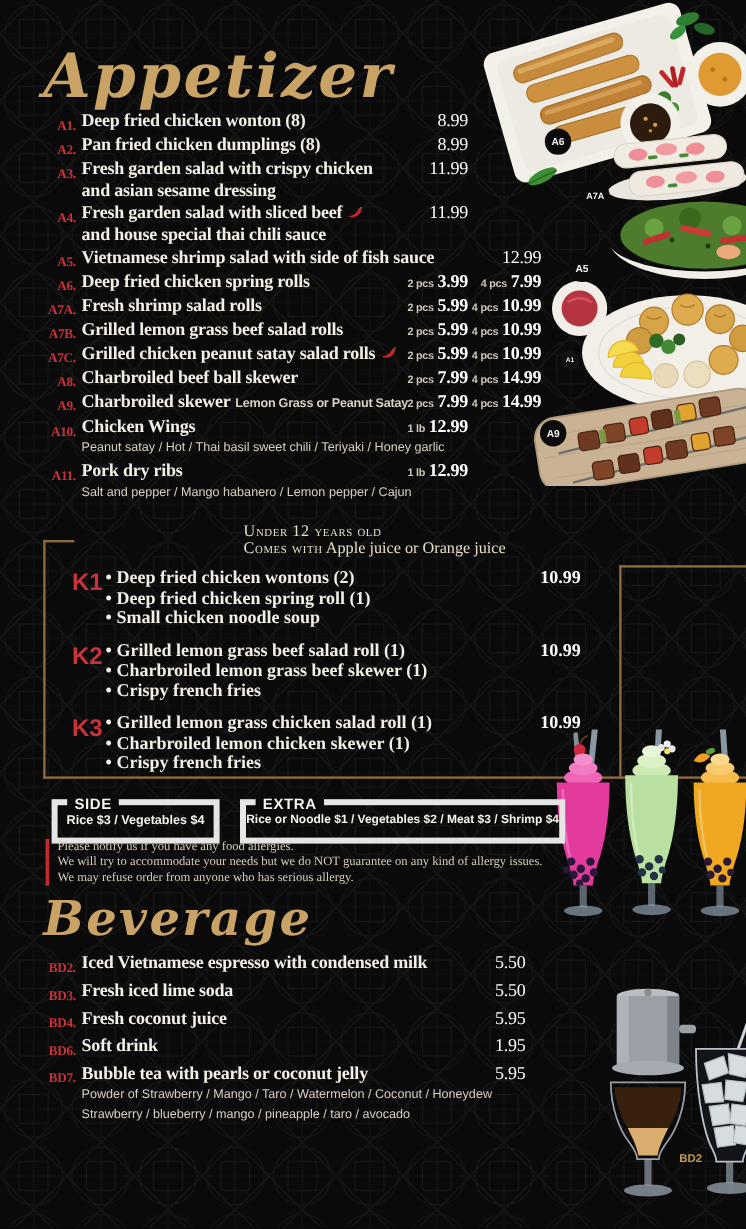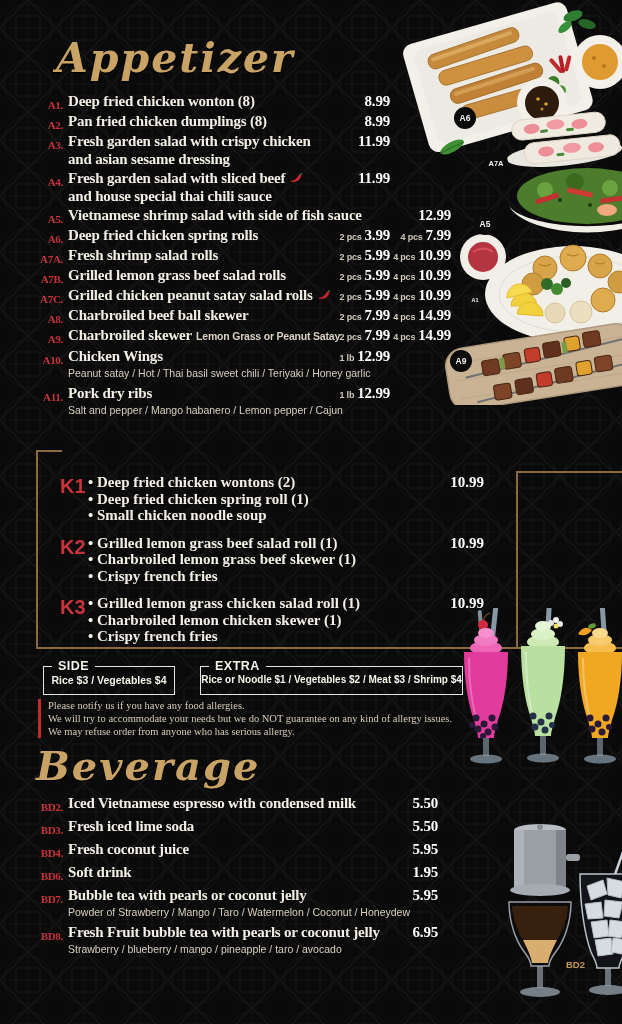--- a/index.html
+++ b/index.html
@@ -3,41 +3,41 @@
 <meta charset="utf-8">
 <style>
   html,body{margin:0;padding:0;background:#000;}
   #page{position:relative;width:622px;height:1024px;background:#0a0a0a;overflow:hidden;
         font-family:"Liberation Serif",serif;}
   
   #pattern-layer{position:absolute;inset:0;z-index:0;opacity:.75;}
   
   .script-title{position:absolute;z-index:5;font-family:"DejaVu Serif",serif;font-style:italic;
         font-weight:bold;color:#c9a265;text-shadow:0 1px 1px #000;}
-  #app-title{left:36px;top:34px;font-size:41px;letter-spacing:2px;margin-left:20px;}
+  #app-title{left:36px;top:34px;font-size:51px;letter-spacing:2px;}
   #kids-title{left:56px;top:424px;font-size:37px;letter-spacing:1px;}
   #bev-title{left:36px;top:742px;font-size:40px;letter-spacing:2px;}
   
   #kids-sub{position:absolute;left:203px;top:436px;z-index:5;color:#e8dec6;line-height:13px;}
   #kids-sub .sc{font-variant:small-caps;letter-spacing:.5px;}
   #kids-sub .l1{font-size:13.5px;}
   #kids-sub .l2{font-size:13.5px;margin-top:1px;}
   
   .list{position:absolute;z-index:4;}
   #app-list{left:38px;top:92px;width:414px;}
   #bev-list{left:38px;top:794px;width:400px;}
   #kids-list{left:60px;top:474px;width:424px;}
   .a-row,.b-row{position:relative;padding-left:30px;margin-bottom:1px;}
   .b-row{margin-bottom:4px;}
   .nameline{font-size:15px;font-weight:600;color:#f3efe6;line-height:19px;letter-spacing:-.2px;white-space:nowrap;}
   .line2{font-size:15px;font-weight:600;color:#f3efe6;line-height:17px;letter-spacing:-.2px;}
   .code{position:absolute;left:-2px;top:3.5px;width:27px;text-align:right;
         font-family:Liberation Serif, serif;font-weight:700;font-size:11px;
         color:#c8333a;letter-spacing:-.3px;}
-  .price{position:absolute;top:0;font-weight:700;font-size:15px;color:#fdfdfb;}
+  .price{position:absolute;top:0;font-weight:400;font-size:15px;color:#fdfdfb;}
   .price.single{right:62px;}
   .price.wide{right:1px;}
   .price.bev{right:0;}
   .grp{position:absolute;top:0;white-space:nowrap;}
   .grp.g2,.grp.unit{right:62px;}
   .grp.g4{right:1px;}
   .grp .pcs{font-family:"Liberation Sans",sans-serif;font-size:9px;color:#cfc8bb;margin-right:3px;}
   .grp b{font-size:15px;color:#ffffff;font-family:"Liberation Serif",serif;}
   .note{font-family:"Liberation Sans",sans-serif;font-size:10.5px;color:#d9d1c3;margin-left:4px;}
   .choice{font-family:"Liberation Sans",sans-serif;font-size:11px;color:#e6e0d4;line-height:14px;}
@@ -47,21 +47,21 @@
   
   .k-row{position:relative;padding-left:28px;margin-bottom:11px;}
   .k-code{position:absolute;left:0;top:1px;font-family:"Liberation Sans",sans-serif;
         font-weight:700;font-size:20px;color:#c8333a;}
   .k-line{font-size:15px;font-weight:700;color:#f3efe6;line-height:16.5px;}
   .k-line::before{content:"\2022\00a0";color:#f3efe6;}
   .k-price{position:absolute;right:0;top:0;font-weight:700;font-size:15px;color:#fdfdfb;}
   
   .frame{position:absolute;background:#8a6a3e;z-index:2;}
   
-  .opt-box{position:absolute;border:1px solid #e5e5e5;z-index:4;}
+  .opt-box{position:absolute;border:5px solid #e5e5e5;z-index:4;}
   #side-box{left:43px;top:666px;width:130px;height:27px;}
   #extra-box{left:200px;top:666px;width:261px;height:27px;}
   .opt-title{position:absolute;top:-8px;left:8px;background:#0a0a0a;padding:0 6px;
         font-family:"Liberation Sans",sans-serif;font-weight:700;font-size:12.5px;
         color:#f5f2ea;letter-spacing:.5px;}
   .opt-content{position:absolute;left:0;right:0;top:7px;text-align:center;white-space:nowrap;
         font-family:"Liberation Sans",sans-serif;font-weight:700;font-size:10.5px;color:#f5f2ea;}
   #extra-box .opt-content{font-size:10px;}
   
   #allergy{position:absolute;left:38px;top:699px;border-left:3px solid #c32a2a;padding-left:7px;z-index:4;}
@@ -242,20 +242,25 @@
       <circle cx="90" cy="224" r="11" fill="#0b0b0b"></circle>
       <text class="badge-txt" x="90" y="224" font-size="8.5" text-anchor="middle" dy=".35em">A5</text>
       <circle cx="66" cy="361" r="11" fill="#0b0b0b"></circle>
       <text class="badge-txt" x="66" y="361" font-size="8.5" text-anchor="middle" dy=".35em">A9</text>
     </g>
   </svg>
 
   <div id="app-title" class="script-title">Appetizer</div>
   <div id="bev-title" class="script-title">Beverage</div>
 
+  <div id="kids-sub">
+    <div class="l1 sc">Under 12 years old</div>
+    <div class="l2"><span class="sc">Comes with</span>
+      <span>Apple juice or Orange juice</span></div>
+  </div>
 
   <div id="app-list" class="list">
 
       <div class="a-row">
         <div class="nameline">
           <span class="code">A1.</span>
           <span>Deep fried chicken wonton (8)</span>
           <span class="price single">8.99</span>
           
           
@@ -525,25 +530,20 @@
       <div class="b-row">
         <div class="nameline">
           <span class="code">BD7.</span>
           <span>Bubble tea with pearls or coconut jelly</span>
           <span class="price bev">5.95</span>
         </div>
         <div class="sub">Powder of Strawberry / Mango / Taro / Watermelon / Coconut / Honeydew</div>
       </div>
 
       <div class="b-row">
-        <div class="nameline">
-          <span class="code">BD8.</span>
-          <span>Fresh Fruit bubble tea with pearls or coconut jelly</span>
-          <span class="price bev">6.95</span>
-        </div>
         <div class="sub">Strawberry / blueberry / mango / pineapple / taro / avocado</div>
       </div>
 
   </div>
 
   <svg id="photo-drinks" class="photo" width="172" height="190" viewBox="0 0 172 190">
 
     <g>
       <rect x="40" y="-2" width="5" height="80" rx="2.5" fill="#9db0bf" opacity=".85" transform="rotate(6 42 30)"></rect>
       <rect x="30" y="2" width="4" height="70" rx="2" fill="#b7c6d2" opacity=".7" transform="rotate(-5 32 30)"></rect>

